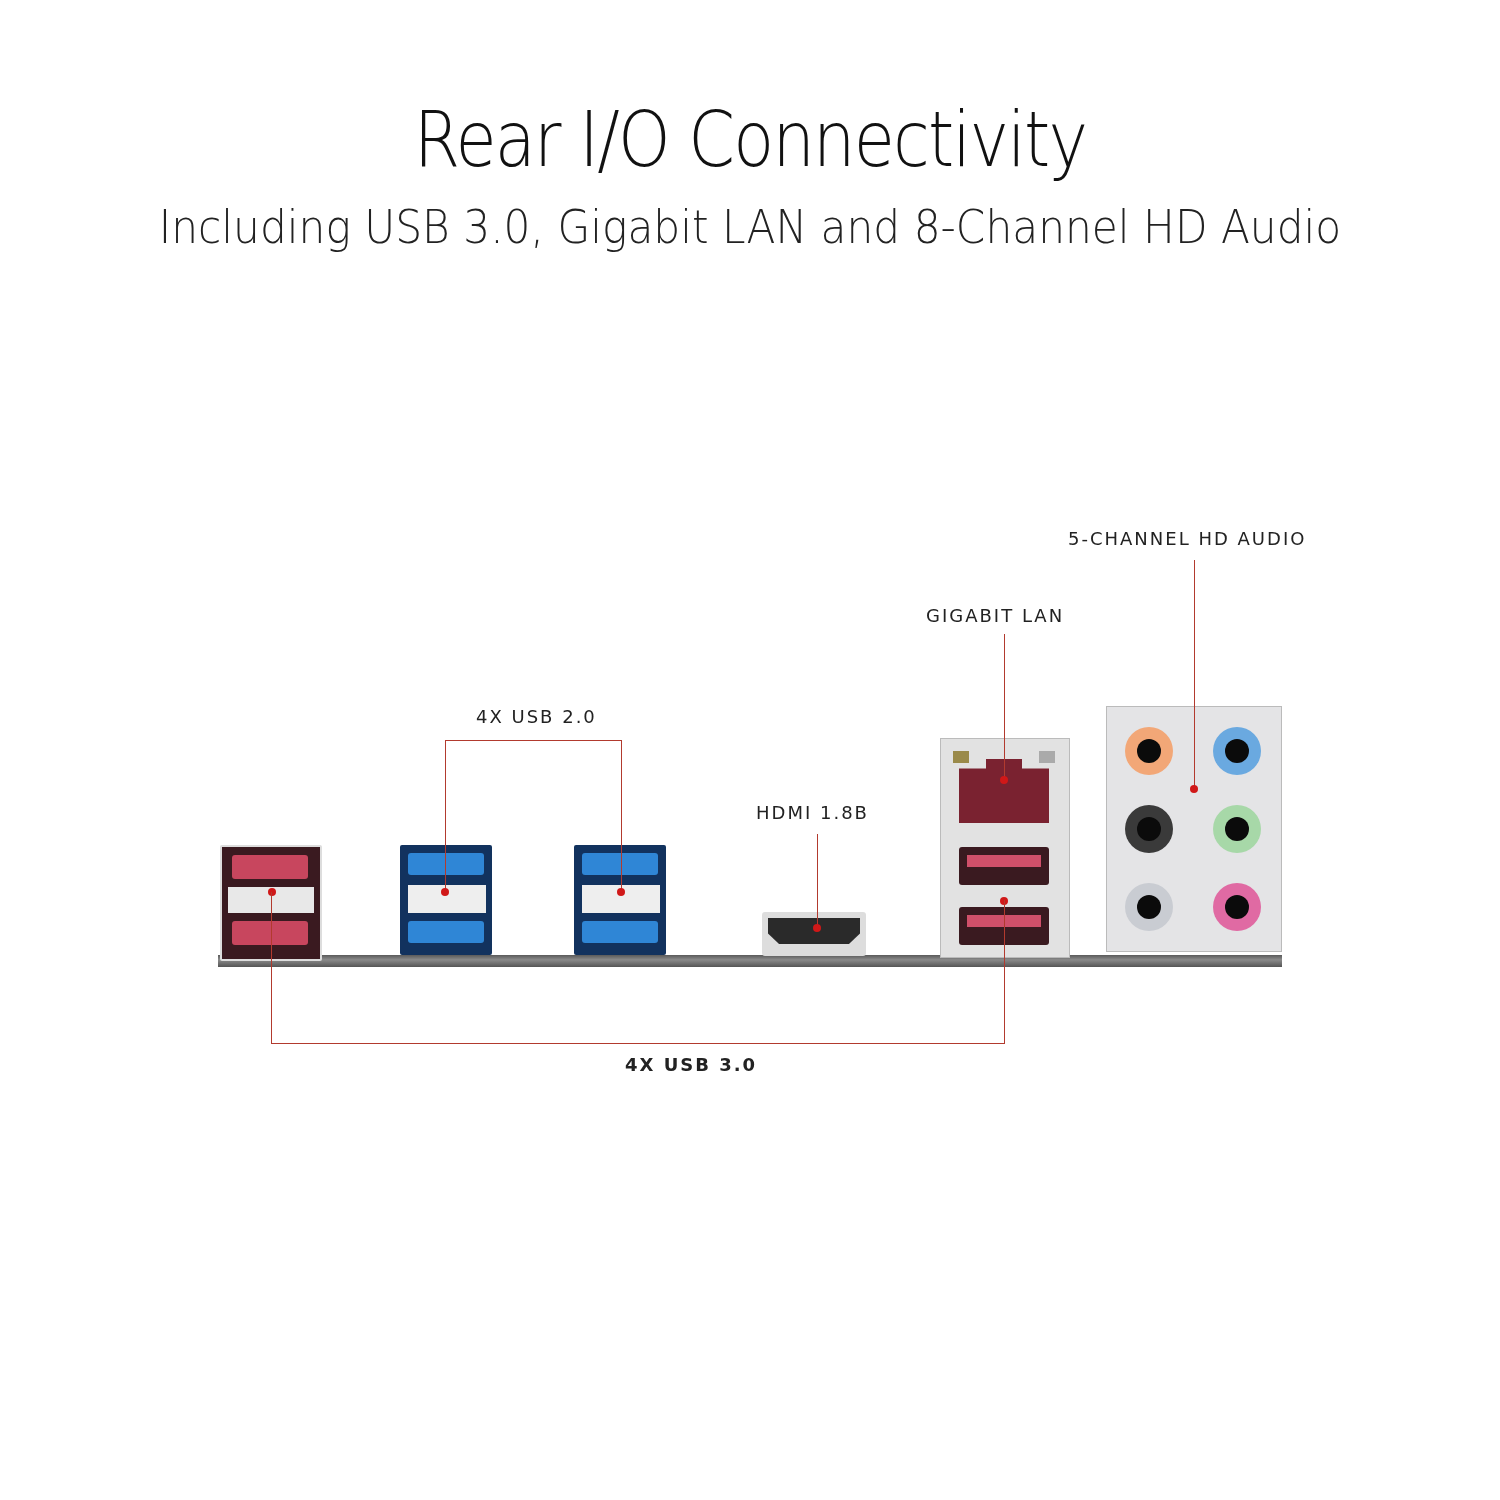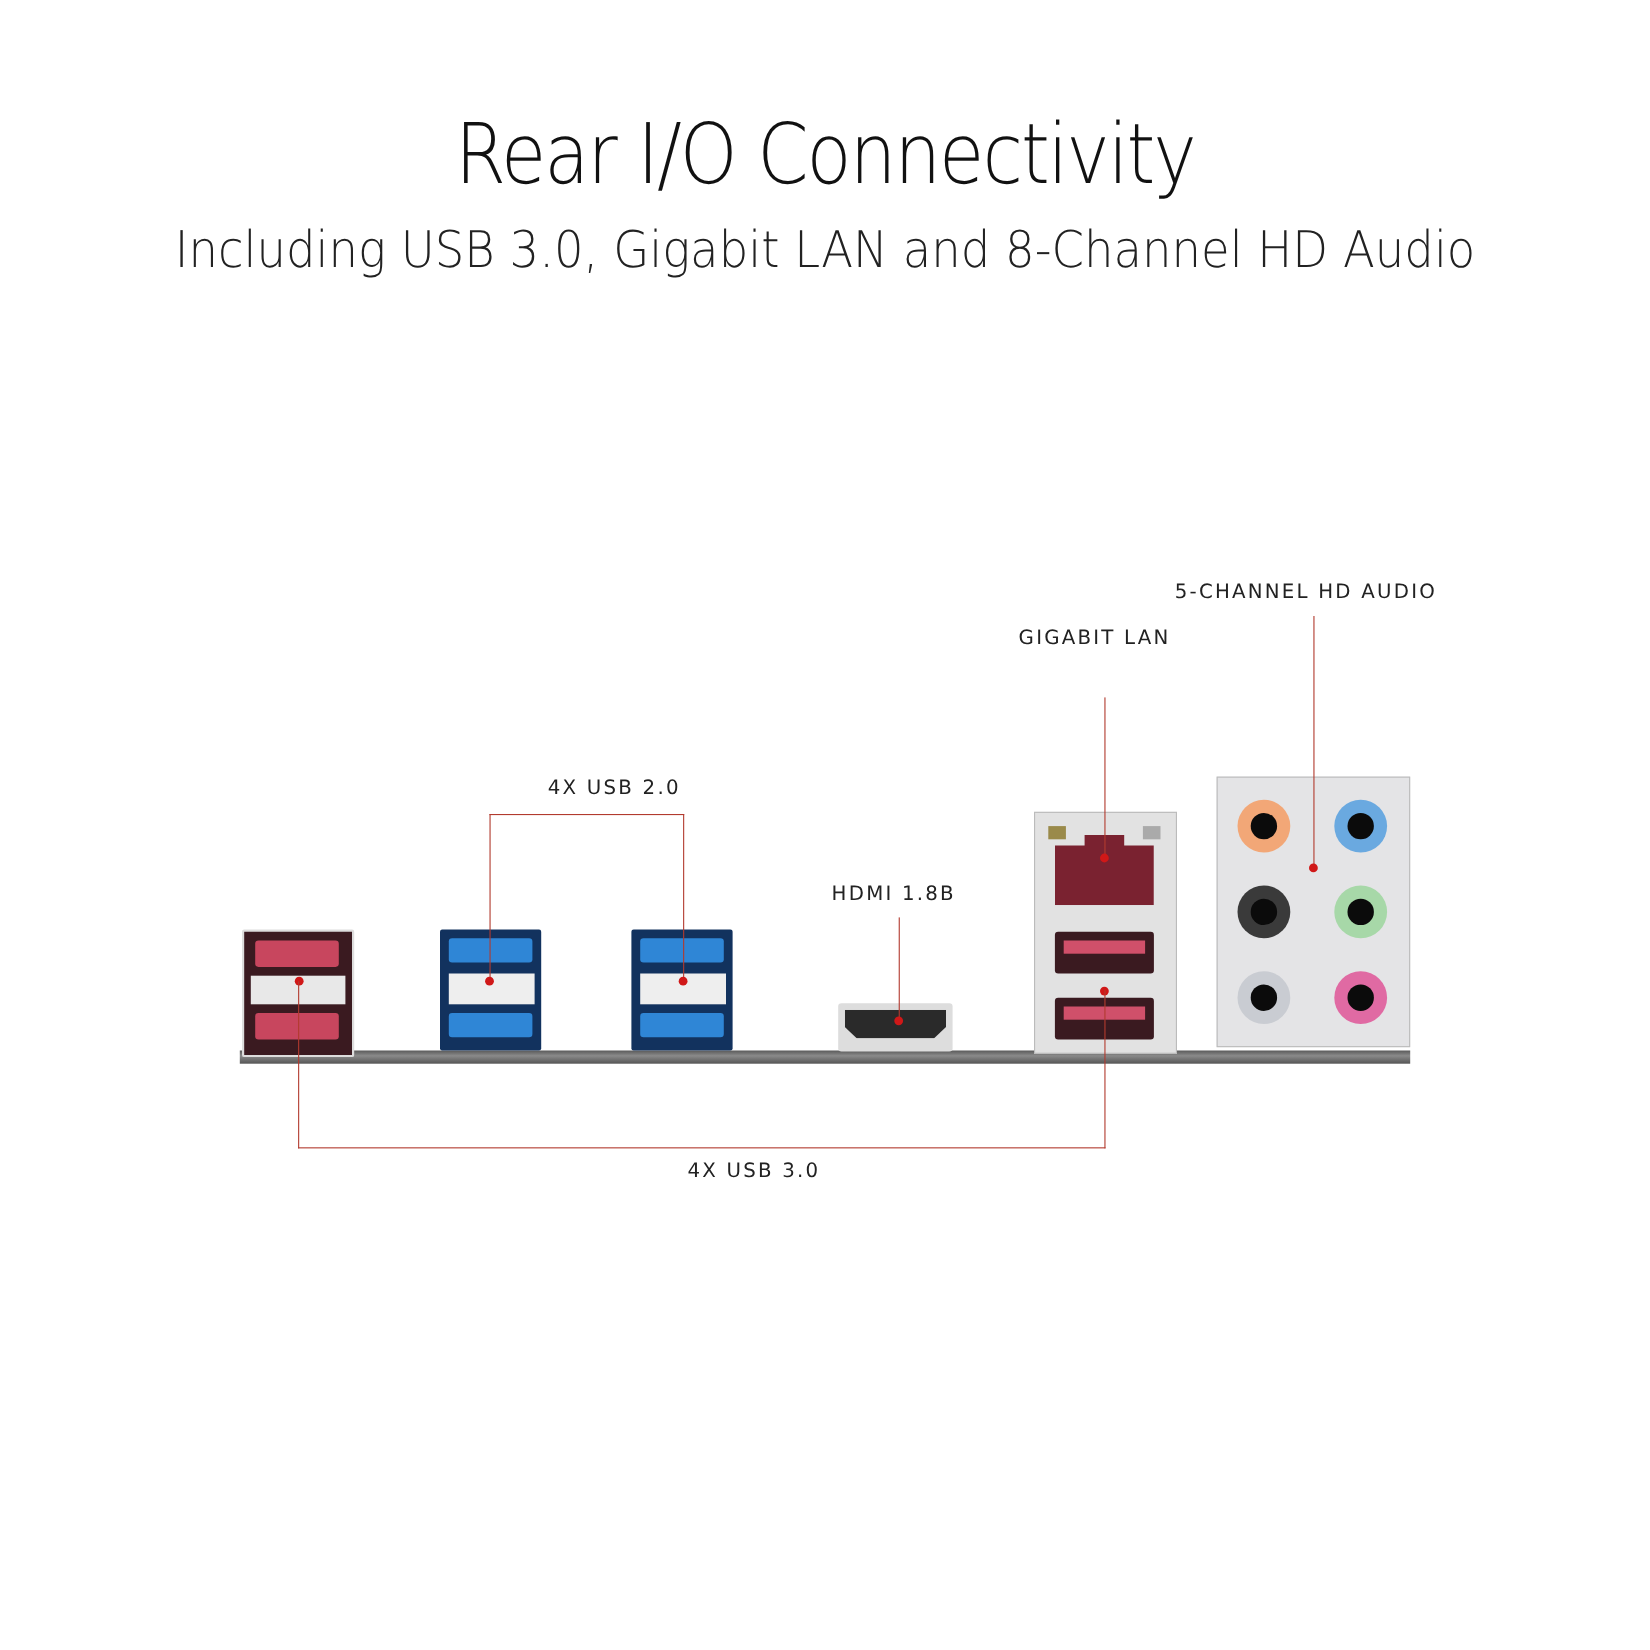--- a/index.html
+++ b/index.html
@@ -59,37 +59,37 @@
 
 <div style="position:absolute;left:1106px;top:706px;width:174px;height:244px;background:#e4e4e6;border:1px solid #bbb;">
   <div class="jack" style="left:18px;top:20px;background:#f2a777;"></div>
   <div class="jack" style="left:106px;top:20px;background:#6aa9e0;"></div>
   <div class="jack" style="left:18px;top:98px;background:#3a3a3a;"></div>
   <div class="jack" style="left:106px;top:98px;background:#a7d8a8;"></div>
   <div class="jack" style="left:18px;top:176px;background:#c9ccd2;"></div>
   <div class="jack" style="left:106px;top:176px;background:#e06aa3;"></div>
 </div>
 
-<div class="lbl" style="left:498px;top:706px;">4X USB 2.0</div>
+<div class="lbl" style="left:476px;top:706px;">4X USB 2.0</div>
 <div class="rl" style="left:445px;top:740px;width:177px;height:1px;"></div>
 <div class="rl" style="left:445px;top:740px;width:1px;height:152px;"></div>
 <div class="rl" style="left:621px;top:740px;width:1px;height:152px;"></div>
 <div class="dot" style="left:441px;top:888px;"></div>
 <div class="dot" style="left:617px;top:888px;"></div>
 
 <div class="lbl" style="left:756px;top:802px;">HDMI 1.8B</div>
 <div class="rl" style="left:817px;top:834px;width:1px;height:94px;"></div>
 <div class="dot" style="left:813px;top:924px;"></div>
 
-<div class="lbl" style="left:926px;top:569px;">GIGABIT LAN</div>
+<div class="lbl" style="left:926px;top:605px;">GIGABIT LAN</div>
 <div class="rl" style="left:1004px;top:634px;width:1px;height:144px;"></div>
 <div class="dot" style="left:1000px;top:776px;"></div>
 
 <div class="lbl" style="left:1068px;top:528px;">5-CHANNEL HD AUDIO</div>
 <div class="rl" style="left:1194px;top:560px;width:1px;height:228px;"></div>
 <div class="dot" style="left:1190px;top:785px;"></div>
 
 <div class="dot" style="left:268px;top:888px;"></div>
 <div class="rl" style="left:271px;top:892px;width:1px;height:152px;"></div>
 <div class="dot" style="left:1000px;top:897px;"></div>
 <div class="rl" style="left:1004px;top:900px;width:1px;height:144px;"></div>
 <div class="rl" style="left:271px;top:1043px;width:734px;height:1px;"></div>
-<div class="lbl" style="left:625px;top:1054px;">4X USB 3.0</div>
+<div class="lbl" style="left:625px;top:1054px;font-weight:bold;">4X USB 3.0</div>
 
 </body></html>

